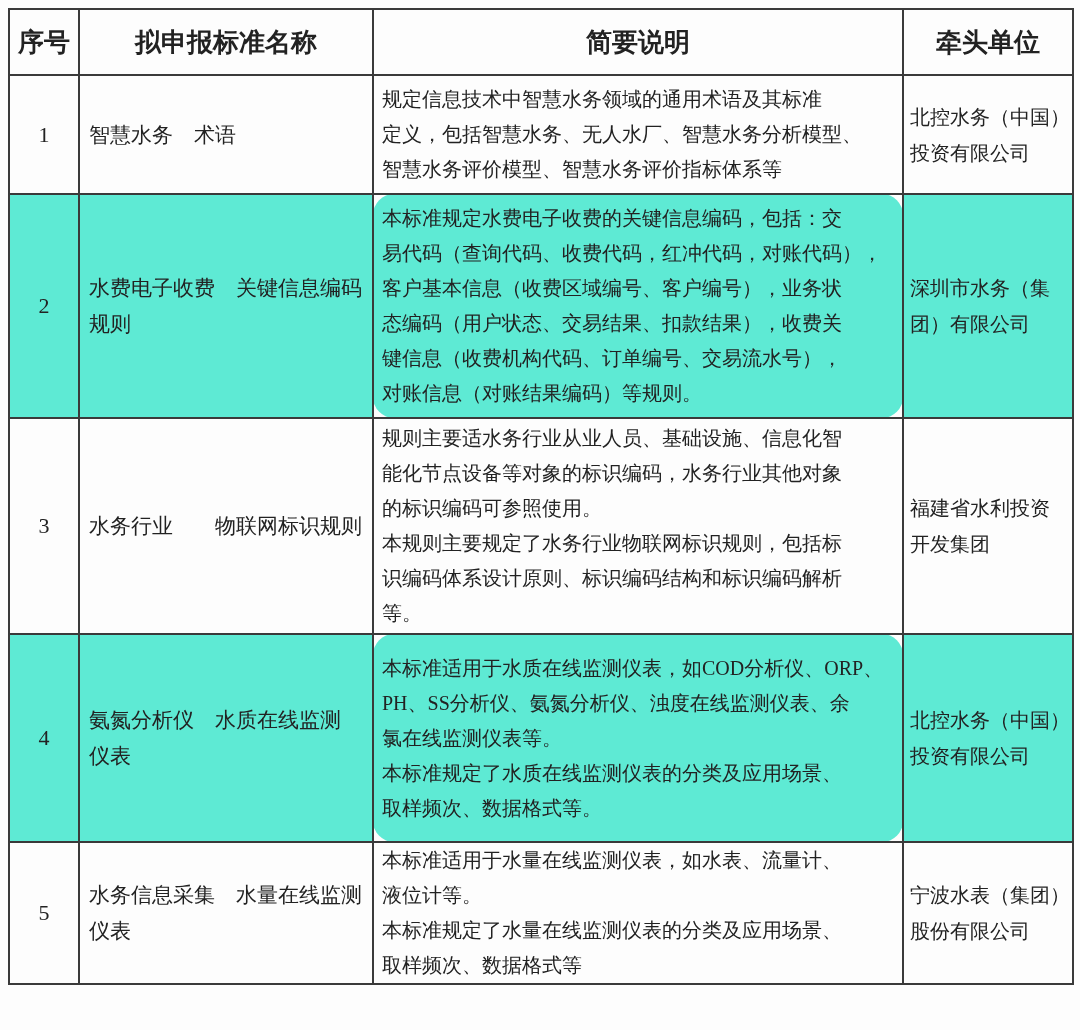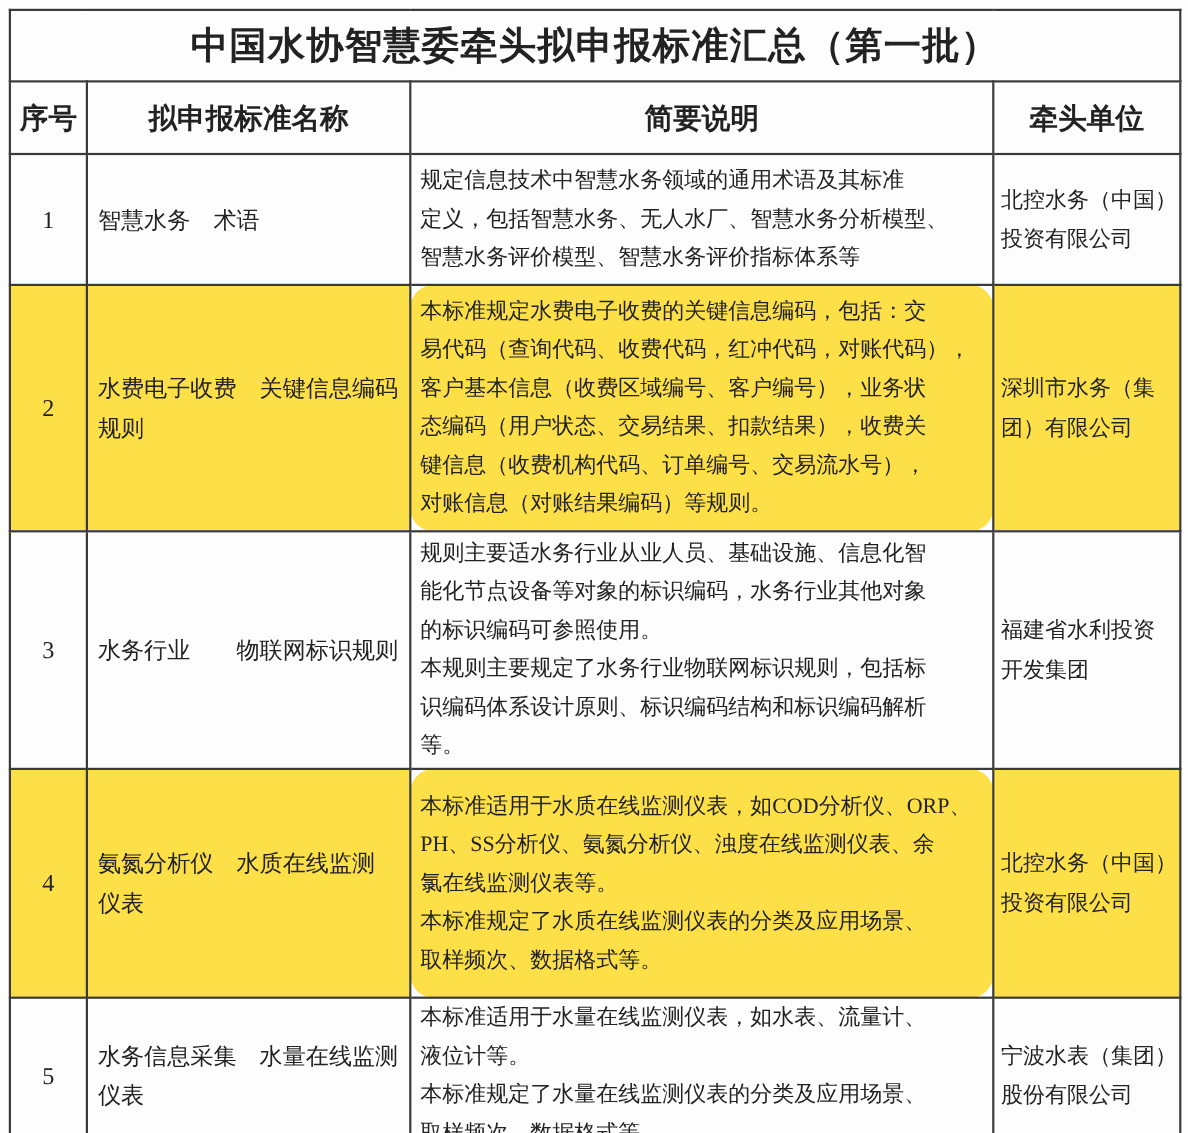--- a/index.html
+++ b/index.html
@@ -71,37 +71,34 @@
     font-size: 20px;
     line-height: 36px;
     white-space: pre-line;
     font-family: "Liberation Serif", serif;
   }
   tr.row-1 td { height: 119px; }
   tr.row-2 td { height: 224px; }
   tr.row-3 td { height: 216px; }
   tr.row-4 td { height: 208px; }
   tr.row-5 td { height: 140px; margin-left: 29px; }
-  tr.highlight td { background: #fde047; }
+  tr.highlight td { background: #5eead4; }
 </style>
 </head>
 <body>
 
 <div class="sheet">
   <table class="std-table">
     <colgroup>
       <col style="width:70px">
       <col style="width:294px">
       <col style="width:530px">
       <col style="width:170px">
     </colgroup>
     <tbody>
-      <tr class="title-row">
-        <td class="title-cell" colspan="4">中国水协智慧委牵头拟申报标准汇总（第一批）</td>
-      </tr>
       <tr class="header-row">
         <td>序号</td>
         <td>拟申报标准名称</td>
         <td>简要说明</td>
         <td>牵头单位</td>
       </tr>
 
       <tr class="row-1">
         <td class="no-cell">1</td>
         <td class="name-cell">智慧水务　术语</td>

